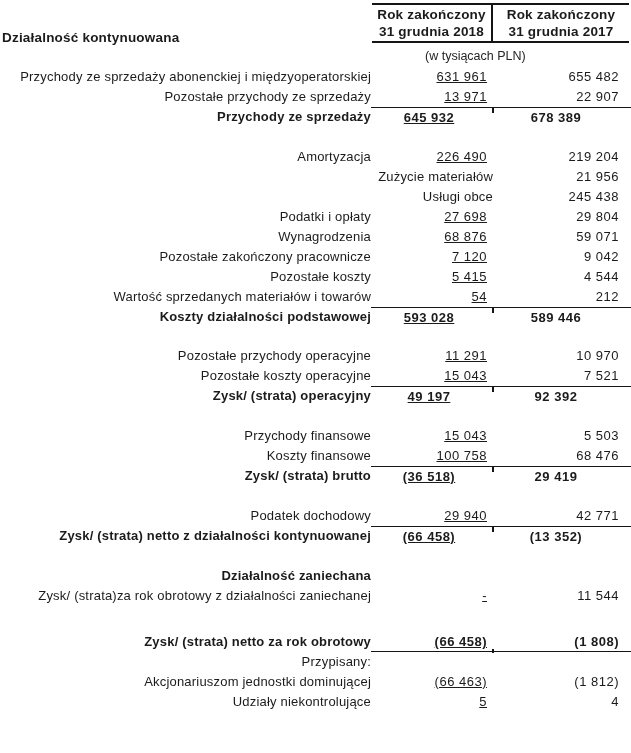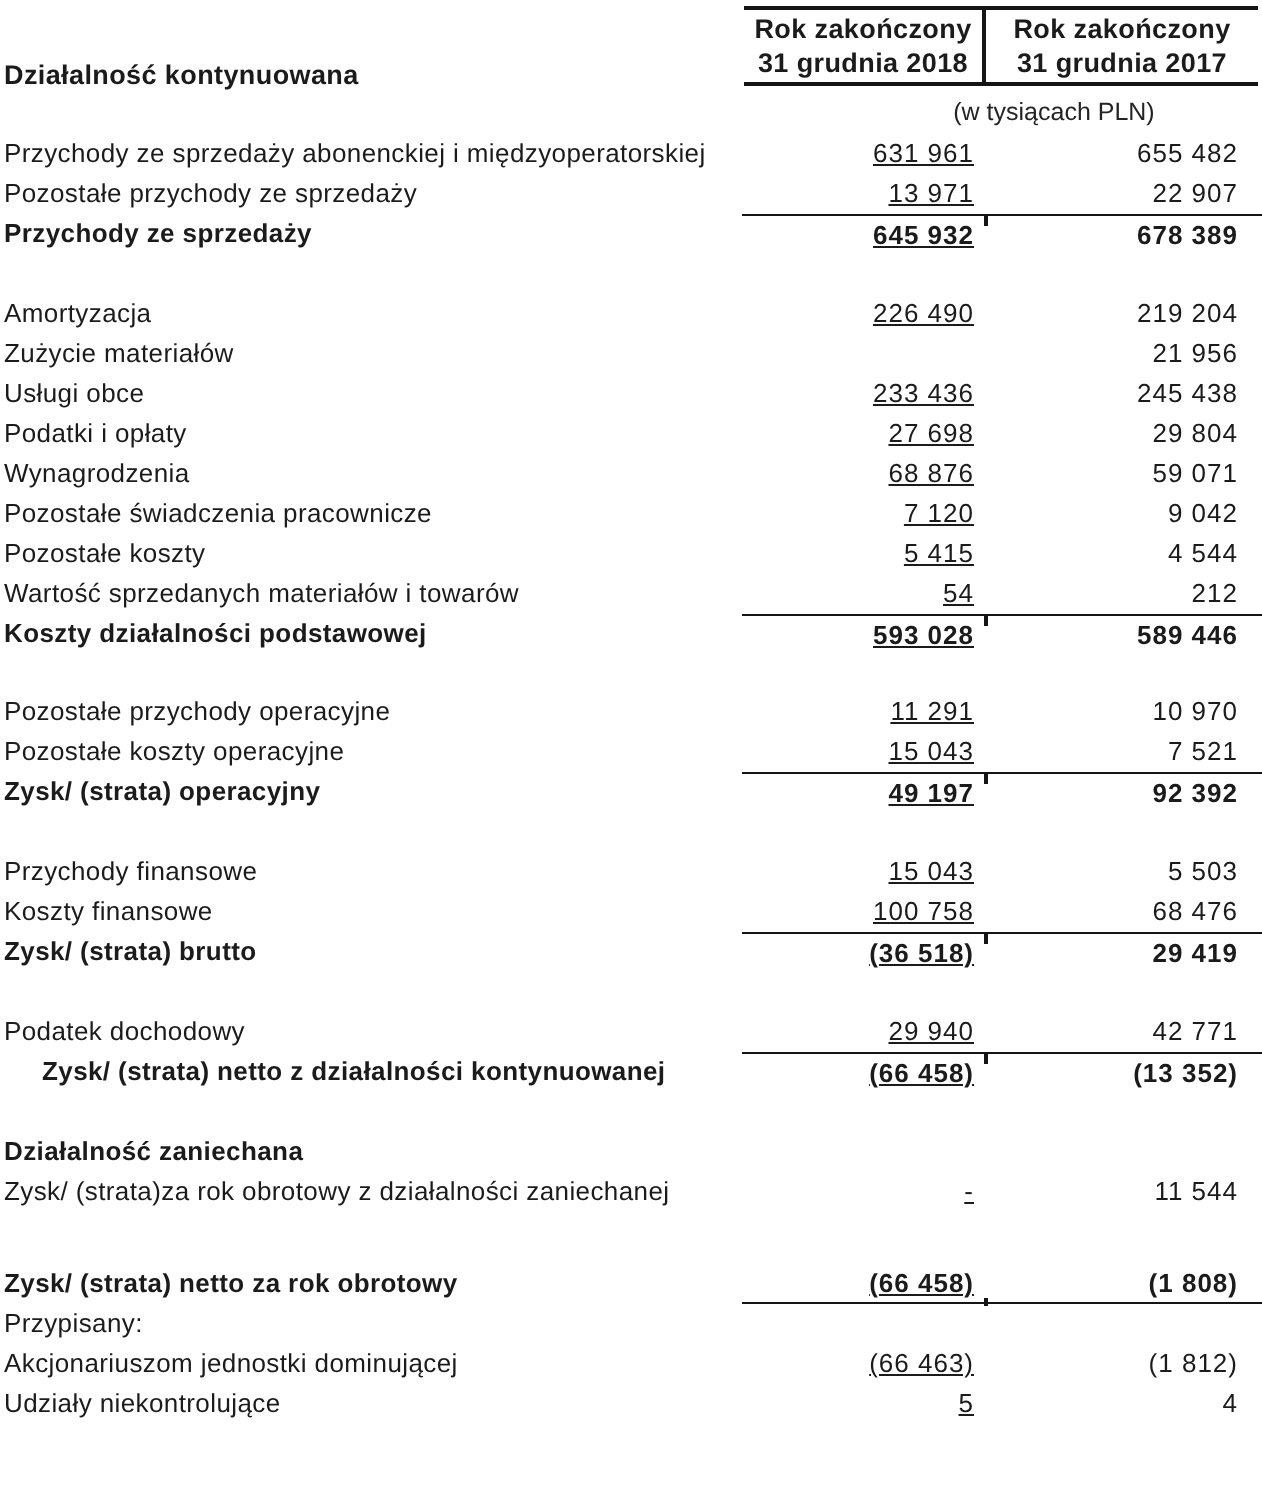--- a/index.html
+++ b/index.html
@@ -14,34 +14,34 @@
   
   .thead{position:relative;height:67px;}
   .hrule{position:absolute;left:372px;width:257px;height:2px;background:#151515;}
   .hrule.top{top:3px;}
   .hrule.bottom{top:41px;}
   .vdiv{position:absolute;left:491px;top:3px;width:2px;height:40px;background:#151515;}
   .hcol{position:absolute;top:6px;text-align:center;font-weight:bold;font-size:13.5px;line-height:17px;letter-spacing:0.2px;}
   .hcol1{left:372px;width:119px;}
   .hcol2{left:493px;width:136px;}
   .section-title{position:absolute;left:2px;top:30px;font-weight:bold;font-size:13.5px;letter-spacing:0.2px;}
-  .unit-note{position:absolute;left:425px;top:49px;width:204px;text-align:center;font-size:12.5px;color:#242424;}
+  .unit-note{position:absolute;left:425px;top:49px;width:204px;font-size:12.5px;color:#242424;}
   
   #tbody section{margin-top:20px;}
   #tbody section:first-child{margin-top:0;}
   #tbody section:nth-child(3){margin-top:19px;}
   #tbody section:nth-child(7){margin-top:26px;}
   #tbody section:nth-child(8){margin-top:18px;}
   .row{display:flex;height:20px;line-height:20px;}
-  .lbl{flex:1 1 auto;padding-left:2px;white-space:nowrap;overflow:hidden;letter-spacing:0.2px;}
+  .lbl{flex:1 1 auto;padding-left:2px;white-space:nowrap;overflow:hidden;letter-spacing:0.2px;text-align:right;}
   .num{text-align:right;box-sizing:border-box;letter-spacing:0.5px;position:relative;}
   .n1{width:122px;padding-right:6px;text-decoration:underline;}
   .n2{width:138px;padding-right:12px;}
   .row.bold{font-weight:bold;}
-  .row.ruled .num{border-top:1.6px solid #151515;}
+  .row.ruled .num{border-top:1.6px solid #151515;text-align:center;}
   .row.ruled .n2::before{content:"";position:absolute;left:-1px;top:0;width:1.6px;height:5px;background:#151515;}
   .row.rule-below .num{border-bottom:1.8px solid #151515;}
   .row.rule-below .n2::after{content:"";position:absolute;left:-1px;bottom:-2px;width:1.6px;height:4px;background:#151515;}
   .row.indent .lbl{padding-left:21px;}
 </style>
 </head>
 <body>
 
 <div class="page">
 
@@ -84,35 +84,34 @@
           <div class="lbl">Amortyzacja</div>
           <div class="num n1">226 490</div>
           <div class="num n2">219 204</div>
         </div>
         <div class="row">
           <div class="lbl">Zużycie materiałów</div>
           <div class="num n2">21 956</div>
         </div>
         <div class="row">
           <div class="lbl">Usługi obce</div>
-          <div class="num n1">233 436</div>
           <div class="num n2">245 438</div>
         </div>
         <div class="row">
           <div class="lbl">Podatki i opłaty</div>
           <div class="num n1">27 698</div>
           <div class="num n2">29 804</div>
         </div>
         <div class="row">
           <div class="lbl">Wynagrodzenia</div>
           <div class="num n1">68 876</div>
           <div class="num n2">59 071</div>
         </div>
         <div class="row">
-          <div class="lbl">Pozostałe świadczenia pracownicze</div>
+          <div class="lbl">Pozostałe zakończony pracownicze</div>
           <div class="num n1">7 120</div>
           <div class="num n2">9 042</div>
         </div>
         <div class="row">
           <div class="lbl">Pozostałe koszty</div>
           <div class="num n1">5 415</div>
           <div class="num n2">4 544</div>
         </div>
         <div class="row">
           <div class="lbl">Wartość sprzedanych materiałów i towarów</div>

